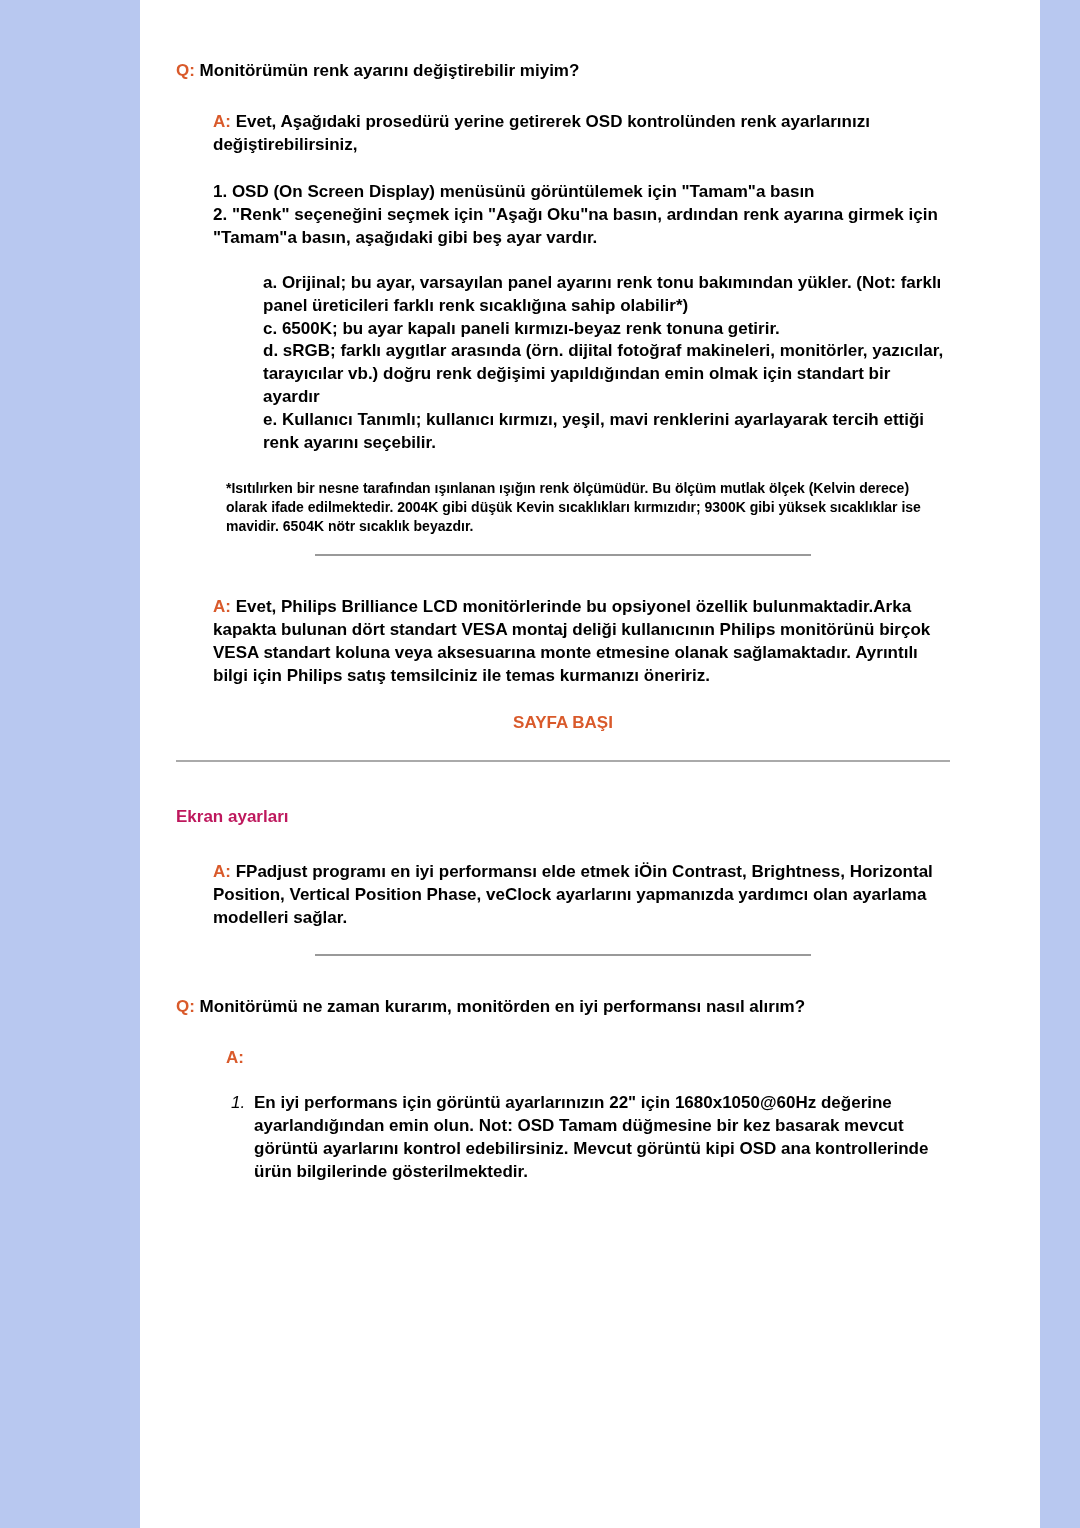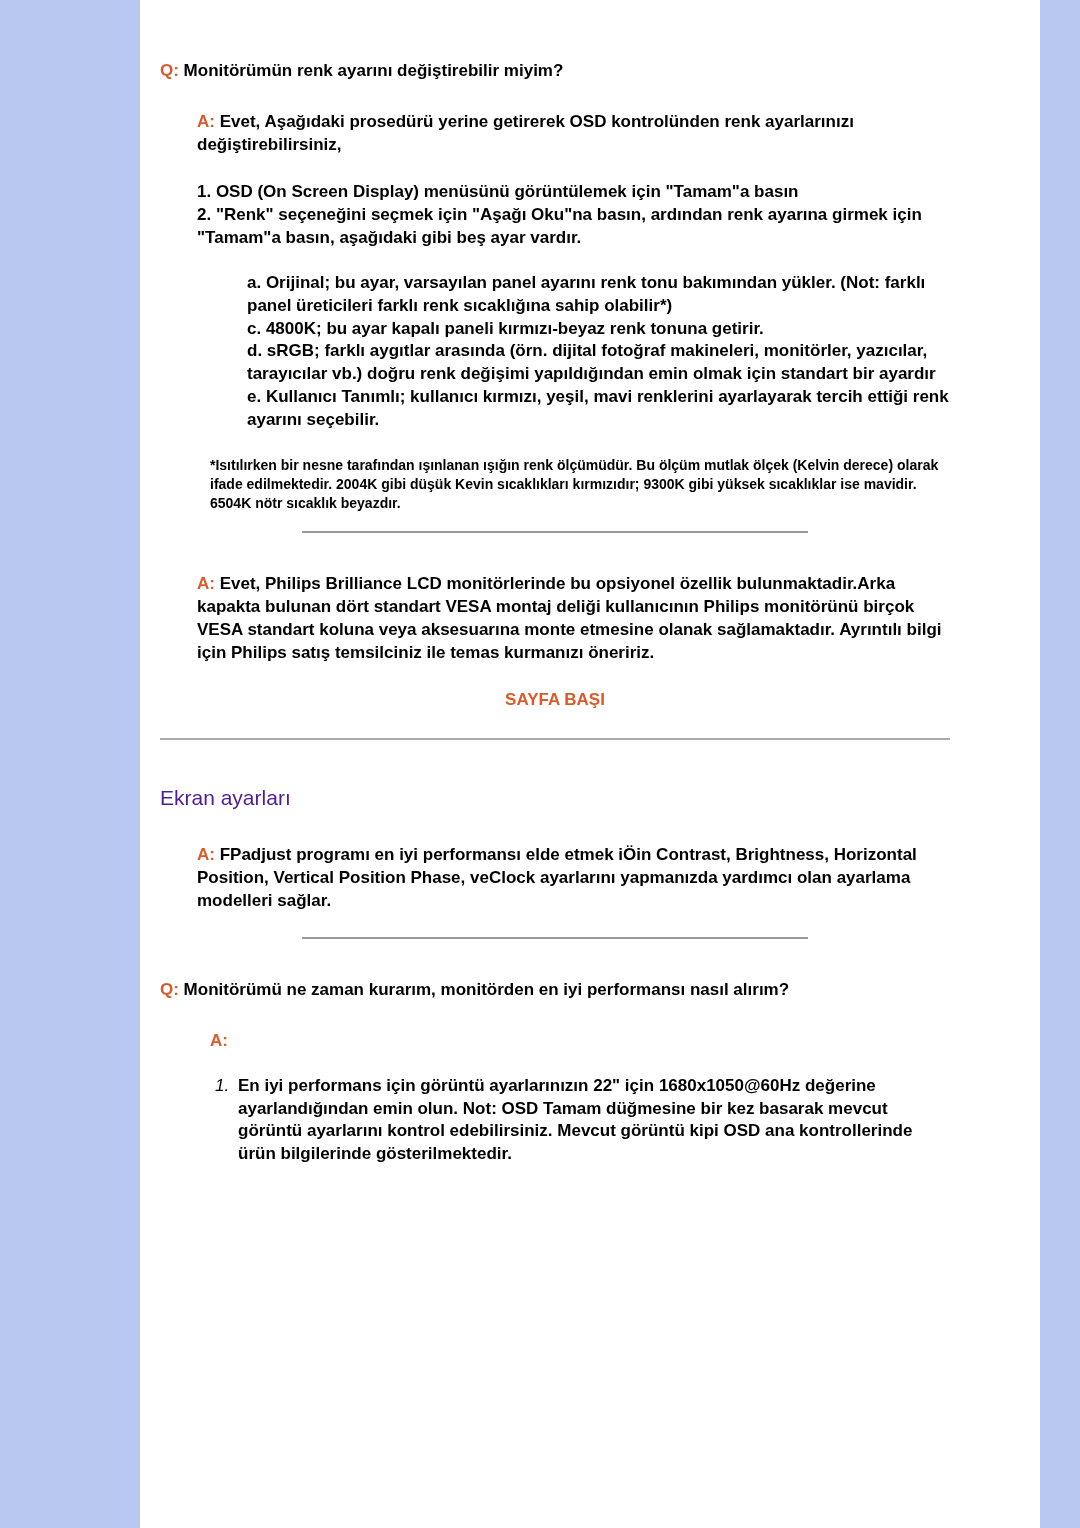--- a/index.html
+++ b/index.html
@@ -9,21 +9,21 @@
     padding: 0;
     width: 1080px;
   }
   .outer-pad {
     padding: 0 20px 0 20px;
   }
   .page {
     background: #ffffff;
     margin-left: 120px;
     margin-right: 20px;
-    padding: 60px 90px 30px 20px;
+    padding: 60px 90px 30px 36px;
     min-height: 1528px;
     font-size: 17px;
     line-height: 1.35;
     font-weight: bold;
     color: #000000;
   }
   .q-line {
     margin-bottom: 28px;
   }
   .q-label { color: #d95a2b; }
@@ -55,24 +55,24 @@
     margin: 26px 0 44px 0;
     width: 100%;
   }
   .back-top {
     text-align: center;
     color: #d95a2b;
     margin: 10px auto 20px auto;
     font-weight: bold;
   }
   .section-title {
-    color: #4c1d95;
-    font-weight: normal;
+    color: #be185d;
+    font-weight: bold;
     margin-bottom: 32px;
-    font-size: 21px;
+    font-size: 17px;
   }
   ol.num {
     list-style: decimal;
     margin-left: 74px;
     font-style: italic;
     font-weight: bold;
   }
   ol.num li {
     font-style: normal;
     padding-left: 4px;
@@ -101,21 +101,21 @@
       <p>
         <span class="a-label">A:</span><span> Evet, Aşağıdaki prosedürü yerine getirerek OSD kontrolünden renk ayarlarınızı değiştirebilirsiniz,</span>
       </p>
     </div>
 
     <div class="answer-block spacer-steps">
       <p>1. OSD (On Screen Display) menüsünü görüntülemek için "Tamam"a basın</p>
       <p>2. "Renk" seçeneğini seçmek için "Aşağı Oku"na basın, ardından renk ayarına girmek için "Tamam"a basın, aşağıdaki gibi beş ayar vardır.</p>
       <div class="sub-list">
         <p>a. Orijinal; bu ayar, varsayılan panel ayarını renk tonu bakımından yükler. (Not: farklı panel üreticileri farklı renk sıcaklığına sahip olabilir*)</p>
-        <p>c. 4800K; bu ayar kapalı paneli kırmızı-beyaz renk tonuna getirir.</p>
+        <p>c. 6500K; bu ayar kapalı paneli kırmızı-beyaz renk tonuna getirir.</p>
         <p>d. sRGB; farklı aygıtlar arasında (örn. dijital fotoğraf makineleri, monitörler, yazıcılar, tarayıcılar vb.) doğru renk değişimi yapıldığından emin olmak için standart bir ayardır</p>
         <p>e. Kullanıcı Tanımlı; kullanıcı kırmızı, yeşil, mavi renklerini ayarlayarak tercih ettiği renk ayarını seçebilir.</p>
       </div>
     </div>
 
     <p class="footnote">*Isıtılırken bir nesne tarafından ışınlanan ışığın renk ölçümüdür. Bu ölçüm mutlak ölçek (Kelvin derece) olarak ifade edilmektedir. 2004K gibi düşük Kevin sıcaklıkları kırmızıdır; 9300K gibi yüksek sıcaklıklar ise mavidir. 6504K nötr sıcaklık beyazdır.</p>
 
     <hr class="divider">
 
 

